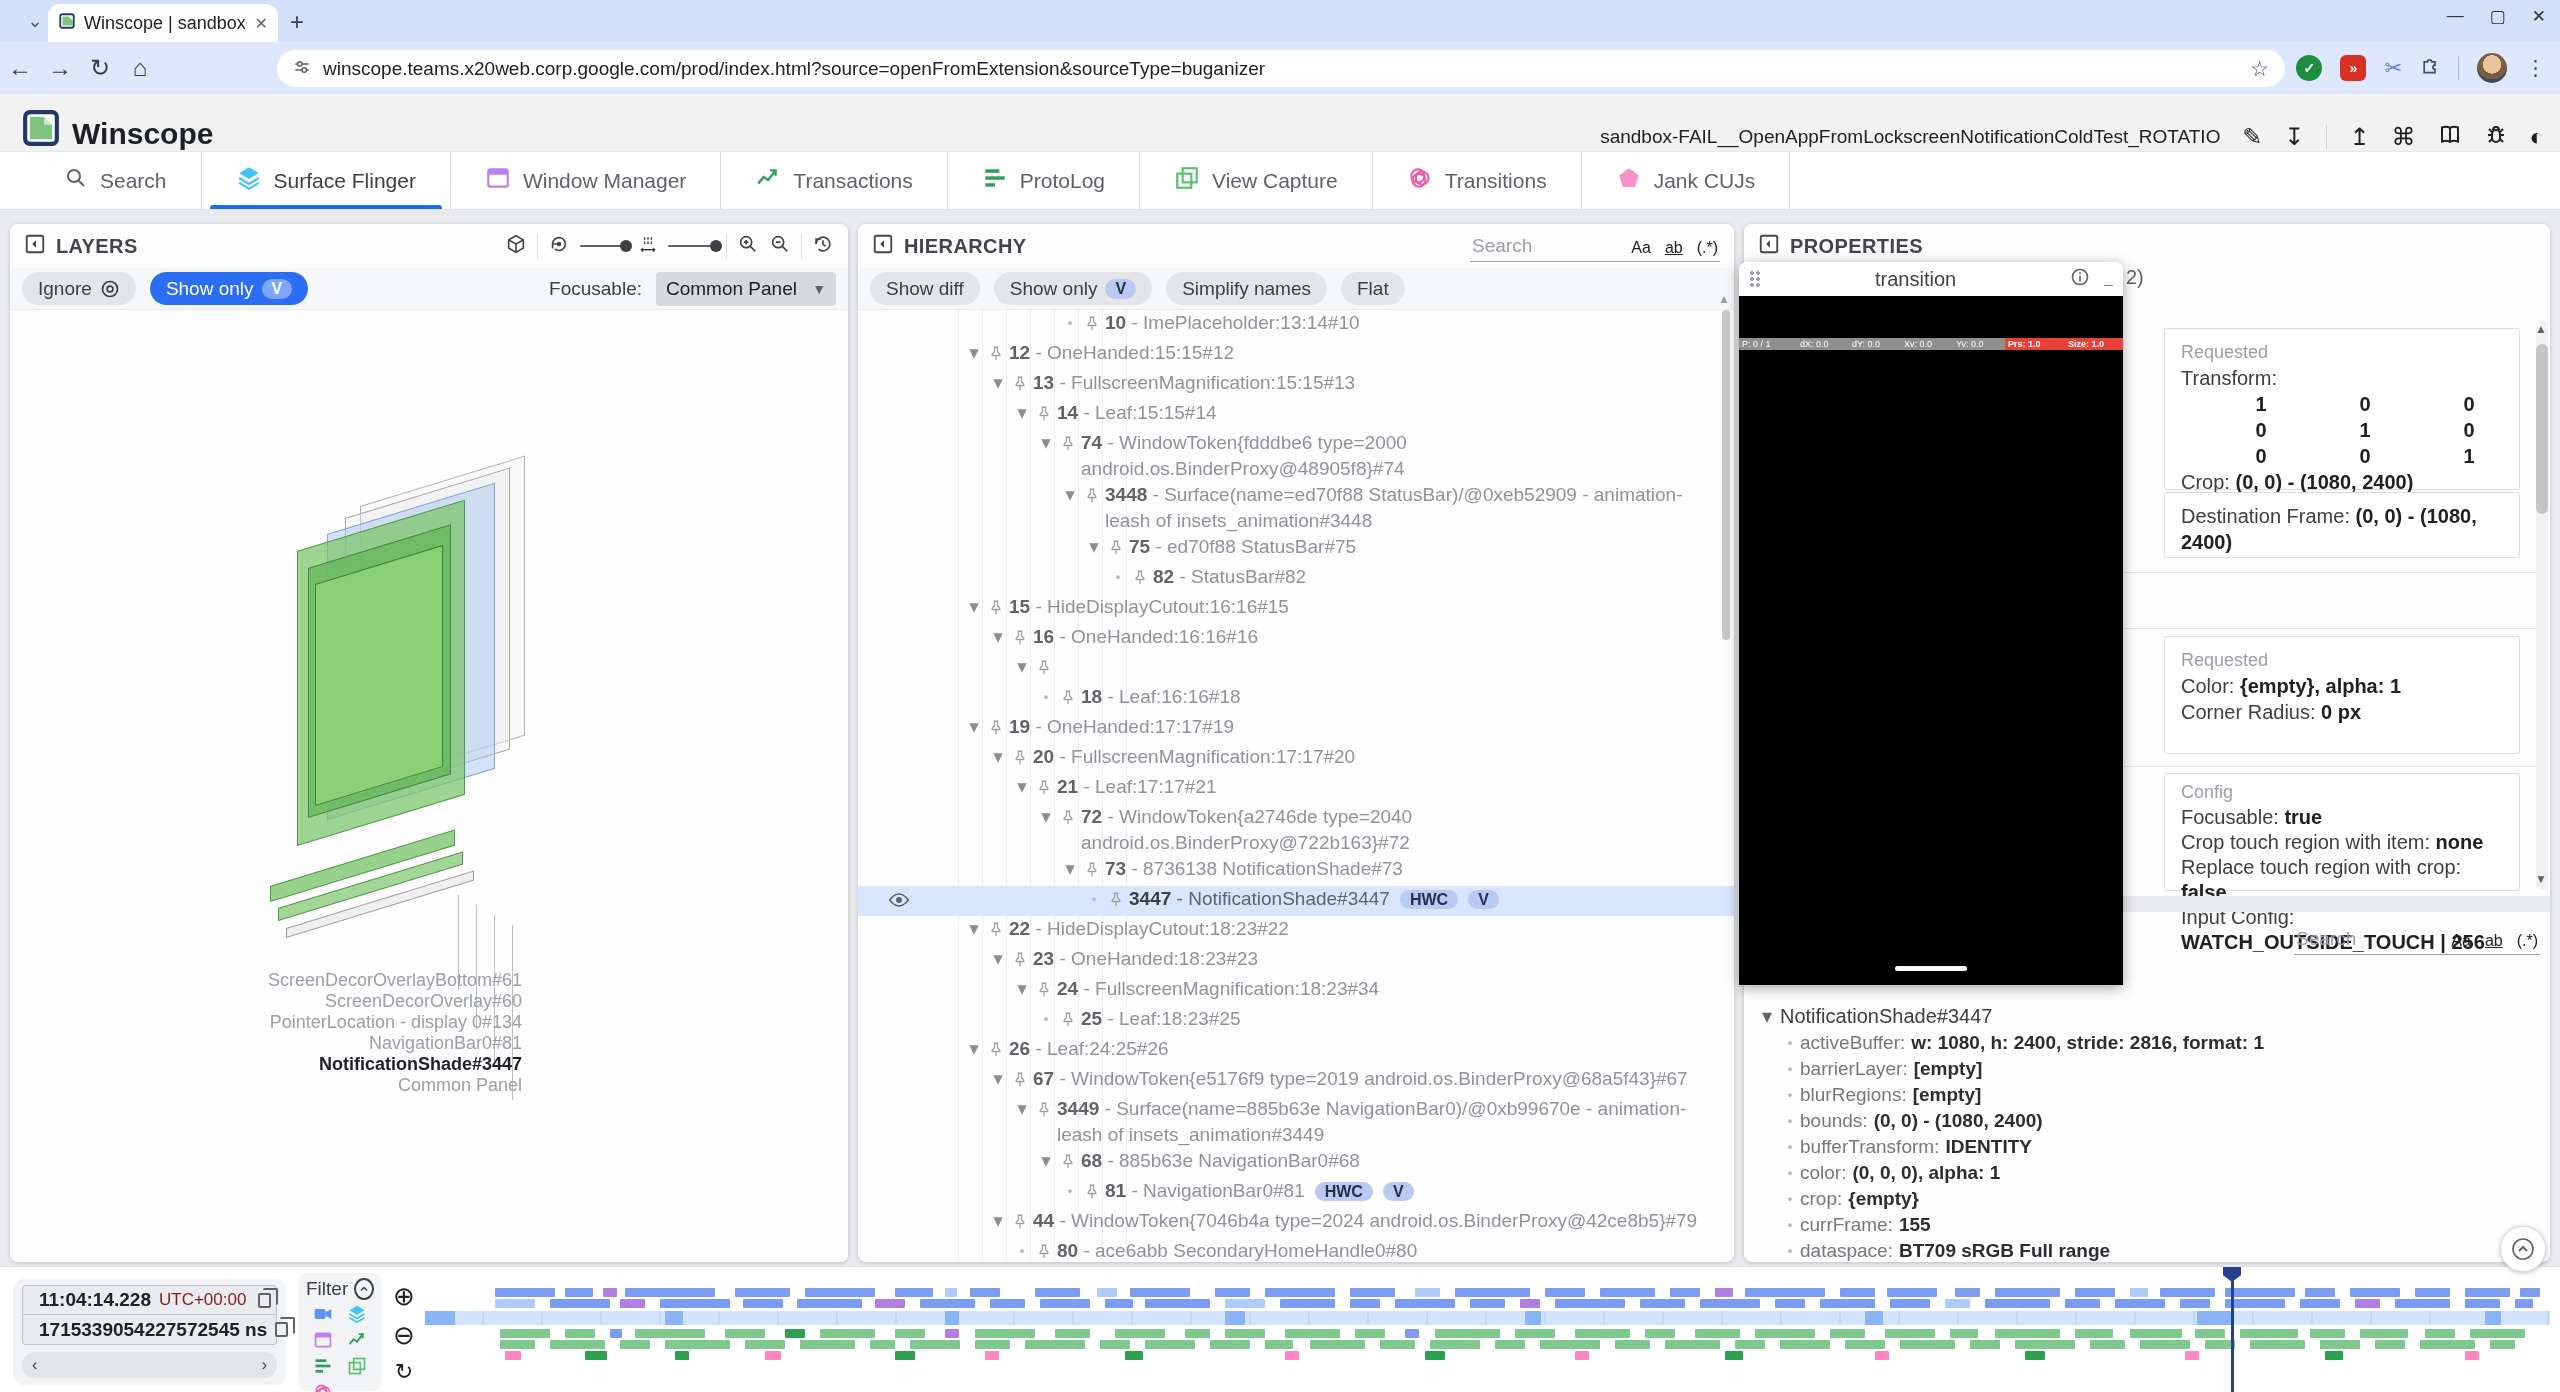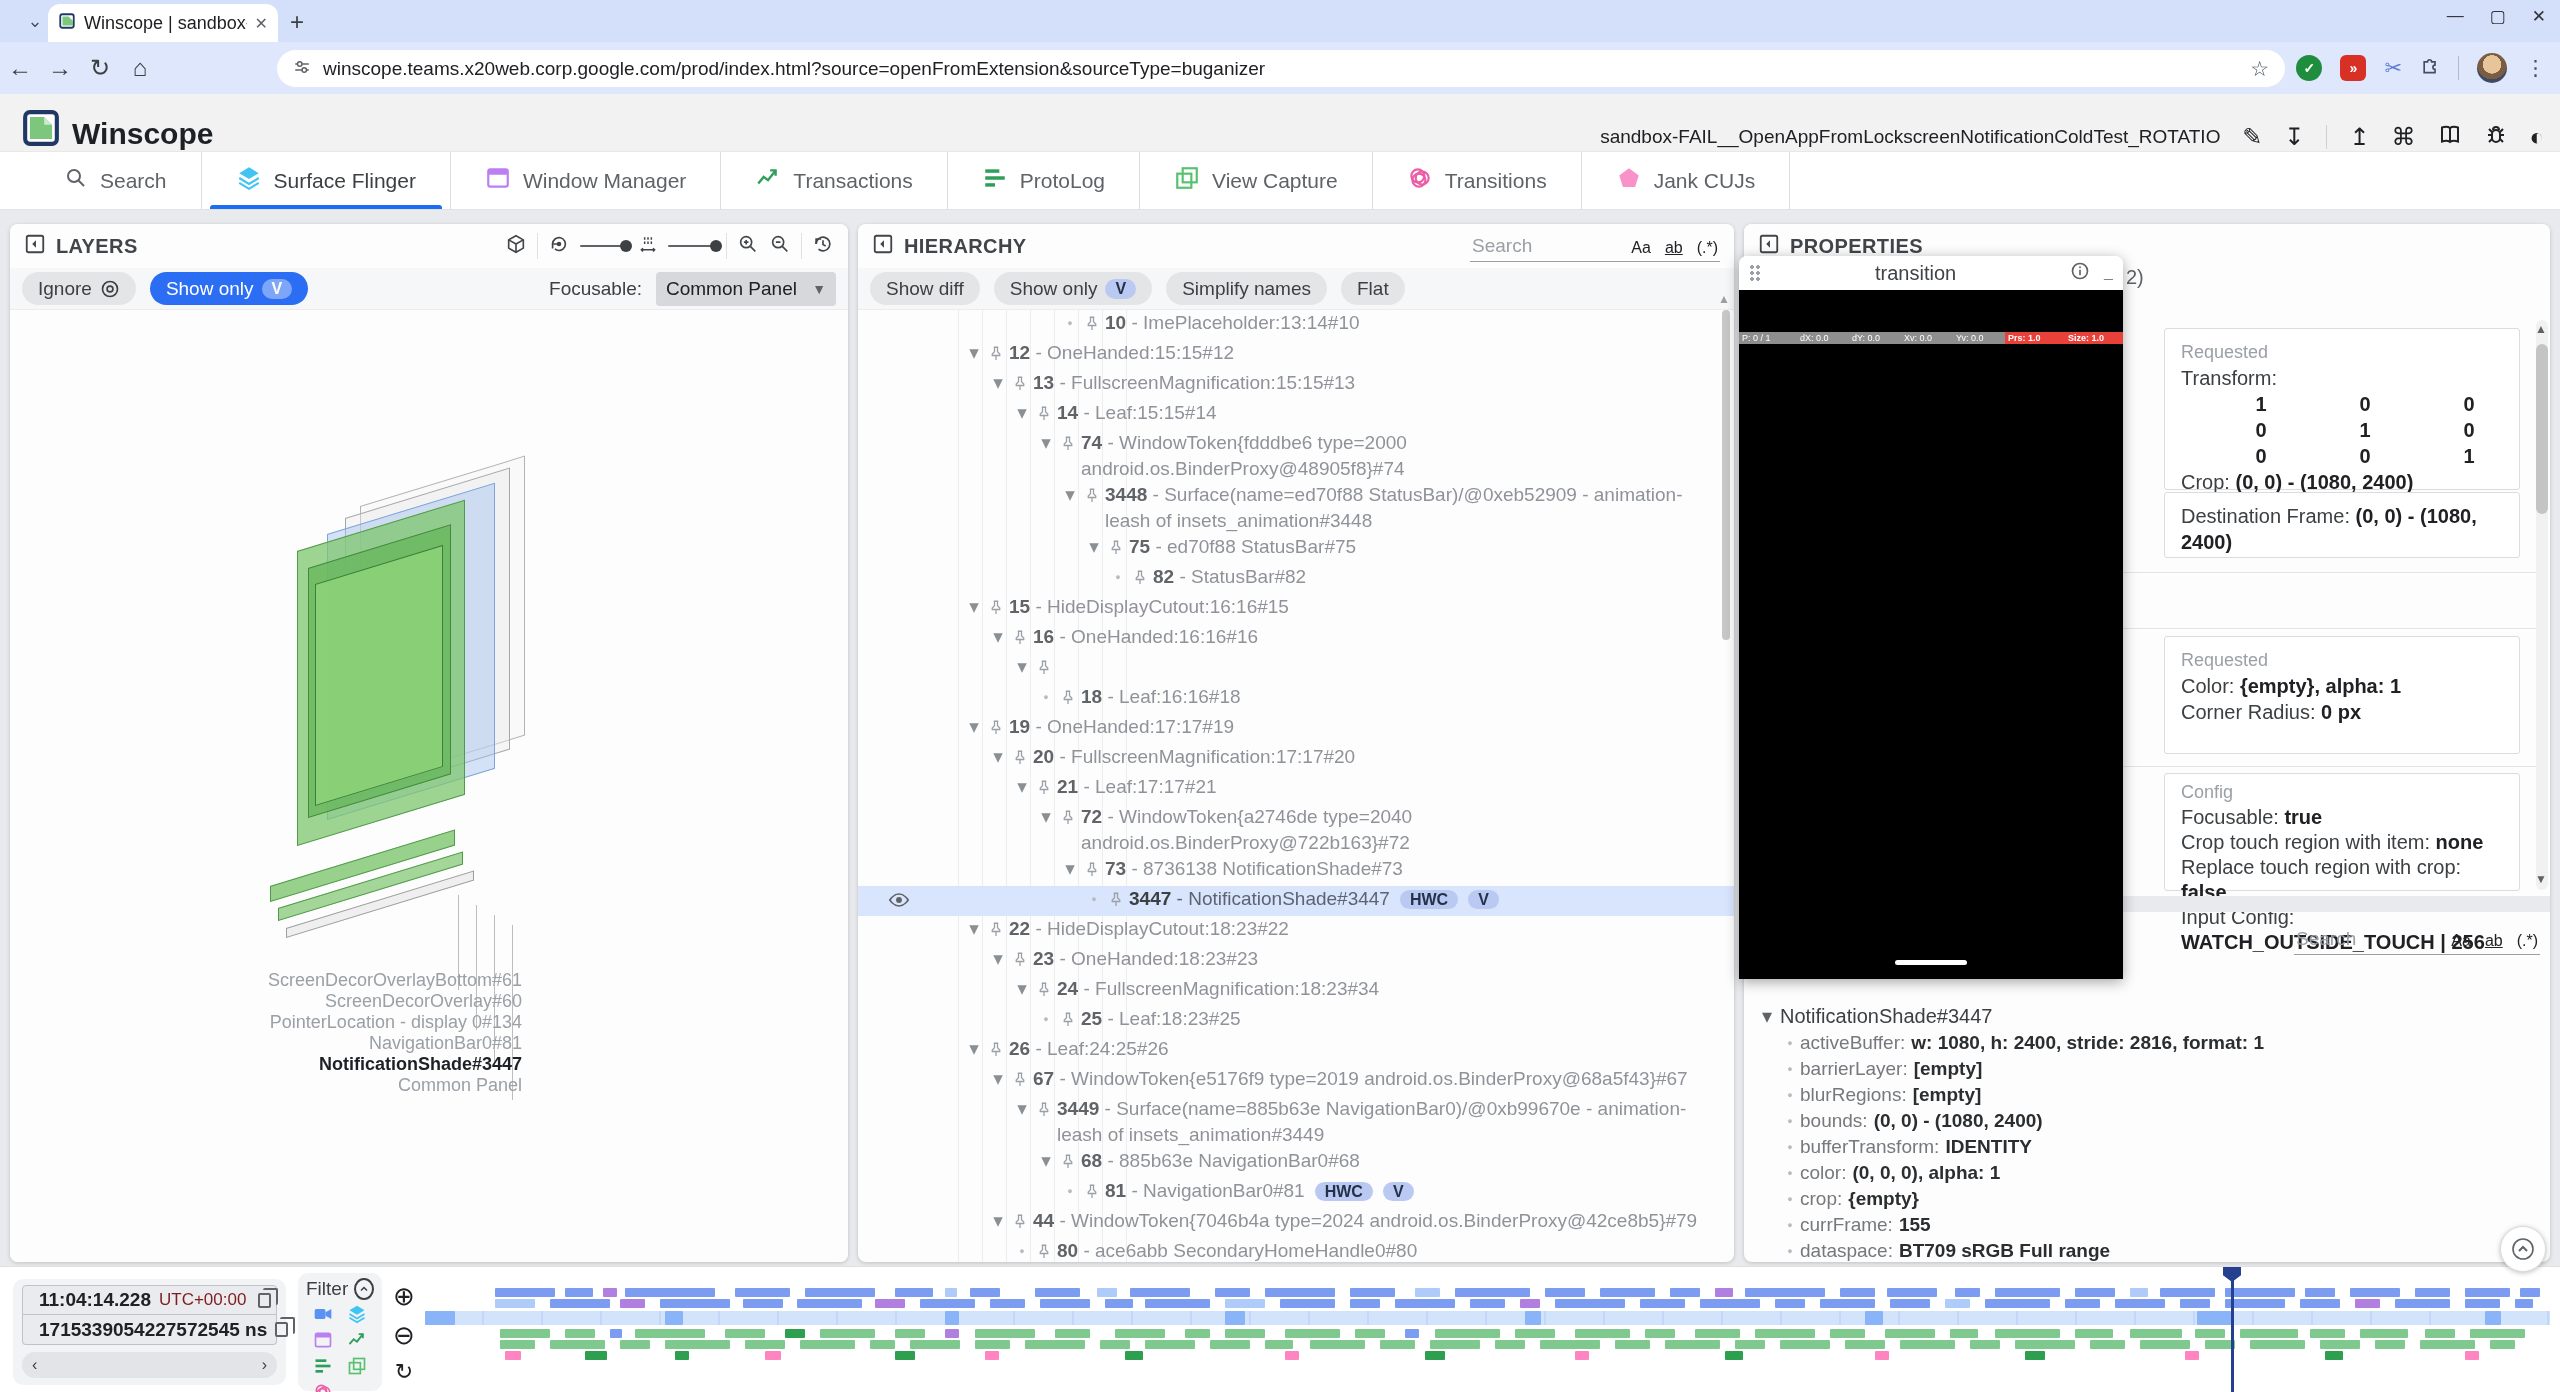--- a/index.html
+++ b/index.html
@@ -98,21 +98,21 @@
   .prow { display:flex; align-items:flex-start; min-height:26px; line-height:26px; font-size:19px; }
   .prow .pb { width:20px; text-align:center; color:#b9bdc2; font-size:9px; flex:none; }
   .plab { color:#75787c; margin-right:6px; white-space:nowrap; }
   .pval { font-weight:bold; color:#2b2e31; }
   .proot { display:flex; align-items:center; font-size:20px; color:#3c4043; height:28px; }
   .pscrolltrack { position:absolute; right:2px; width:12px; background:#f1f1f1; border-radius:6px; }
   .pscrollthumb { position:absolute; right:2px; width:12px; background:#c4c4c4; border-radius:6px; }
   .scar { position:absolute; right:3px; font-size:12px; color:#5f6368; }
 
   
-  .overlay { position:absolute; left:1739px; top:256px; width:384px; height:723px; border-radius:8px 8px 0 0; box-shadow:0 3px 14px rgba(0,0,0,.35); z-index:30; }
+  .overlay { position:absolute; left:1739px; top:262px; width:384px; height:723px; border-radius:8px 8px 0 0; box-shadow:0 3px 14px rgba(0,0,0,.35); z-index:30; }
   .ovtitle { height:34px; background:#fff; border-radius:8px 8px 0 0; display:flex; align-items:center; padding:0 10px; }
   .ovtext { flex:1; text-align:center; font-size:20px; color:#3f4246; }
   .ovbody { position:relative; height:689px; background:#000; }
   .pbar { position:absolute; left:0; top:42px; width:384px; height:12px; display:flex; }
   .pcell { font-size:9px; line-height:12px; color:#fff; padding-left:3px; overflow:hidden; white-space:nowrap; background:#8e8e8e; }
   .pcell.red { background:#e8413a;font-weight:bold; }
   .homebar { position:absolute; left:50%; bottom:14px; transform:translateX(-50%); width:72px; height:5px; border-radius:3px; background:#fff; }
   .draghandle { width:12px; height:18px; background-image:radial-gradient(circle, #9aa0a6 1.6px, transparent 2px); background-size:6px 6px; }
   .fab { position:absolute; left:2500px; top:1226px; width:46px; height:46px; border-radius:50%; background:#fff; border:1px solid #dadce0; box-shadow:0 1px 5px rgba(0,0,0,.25); display:flex; align-items:center; justify-content:center; z-index:40; }
 

